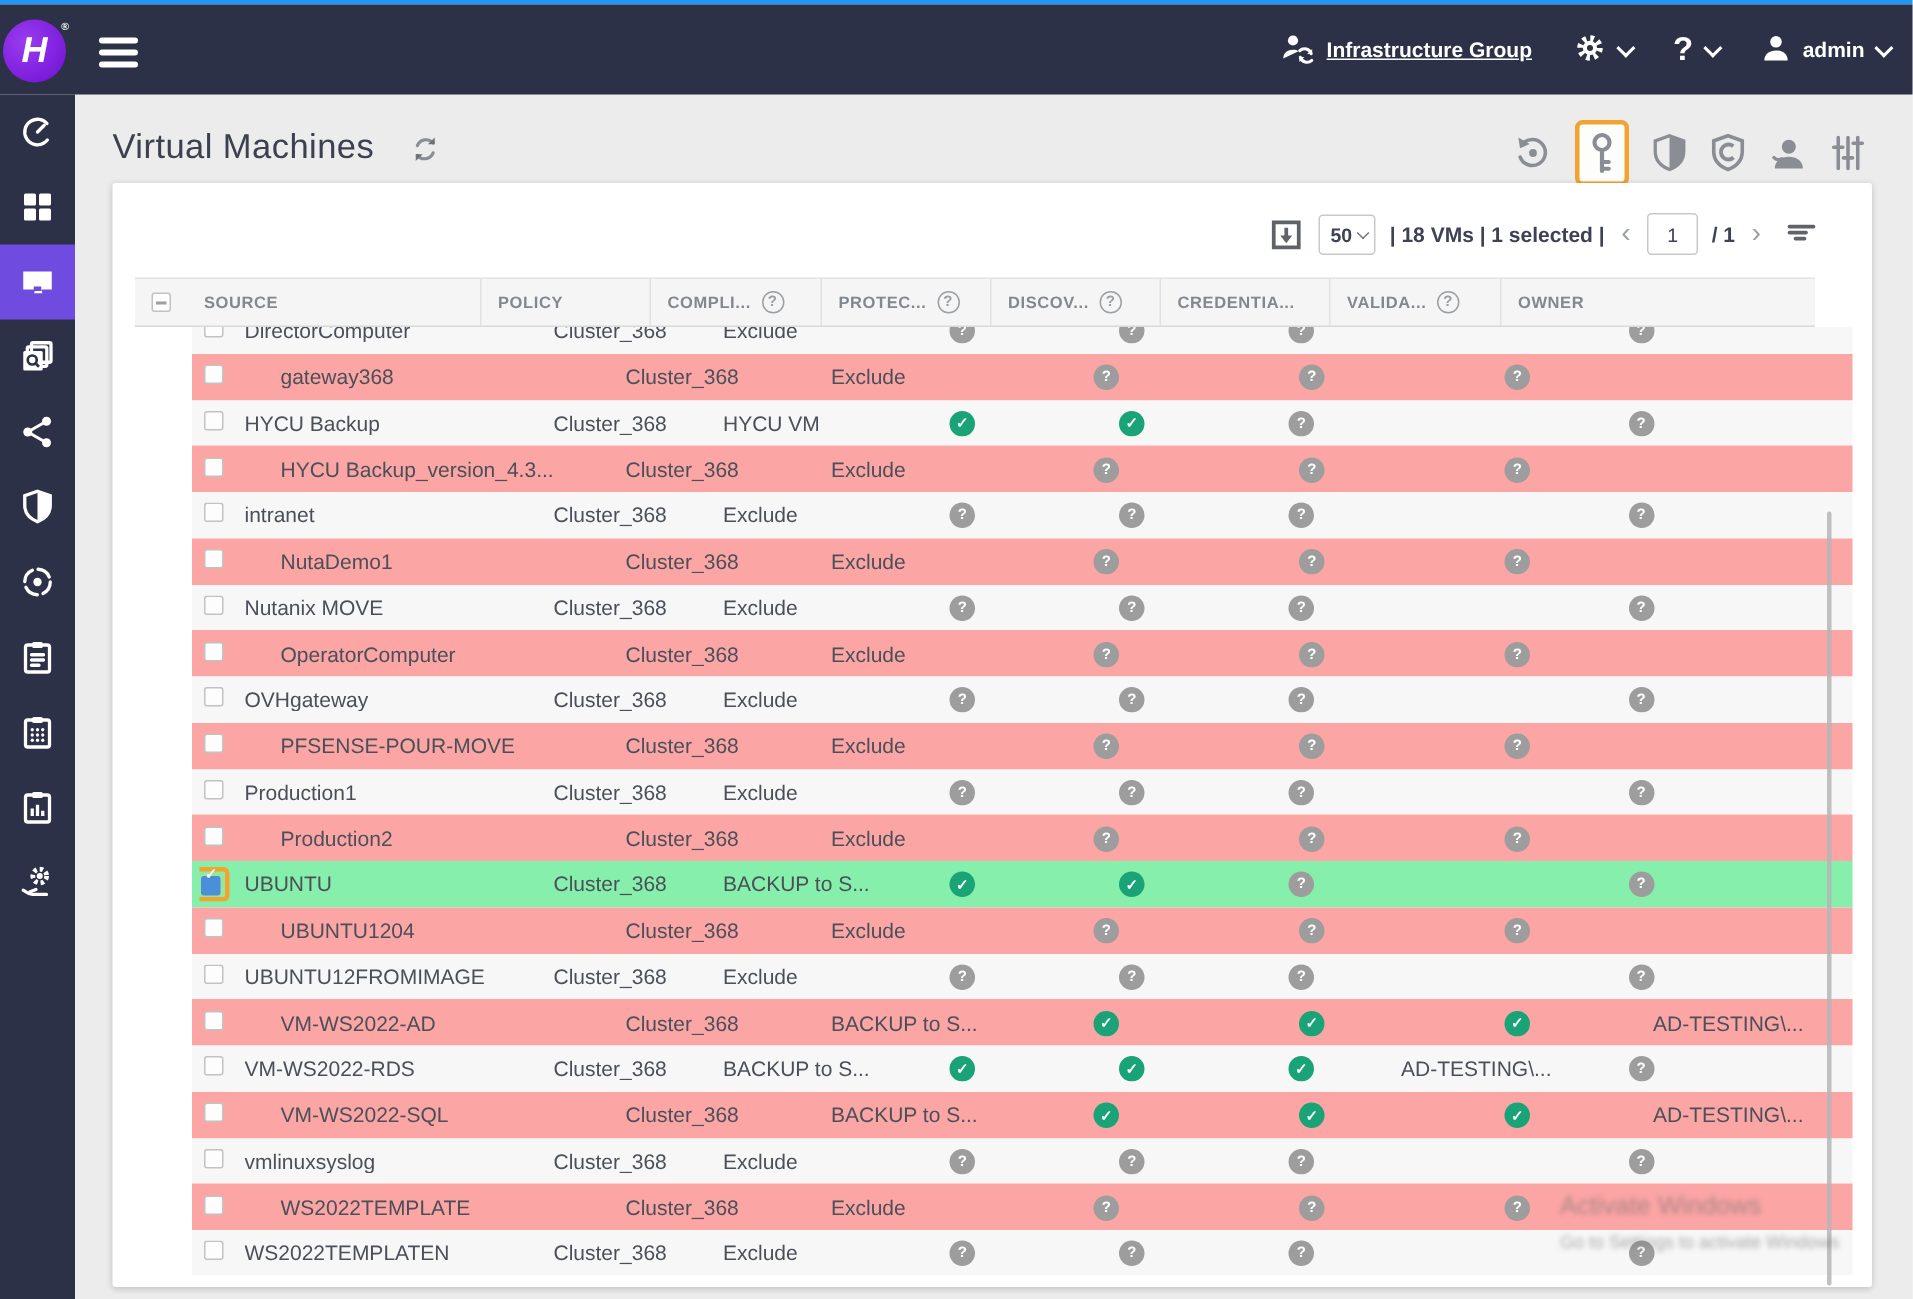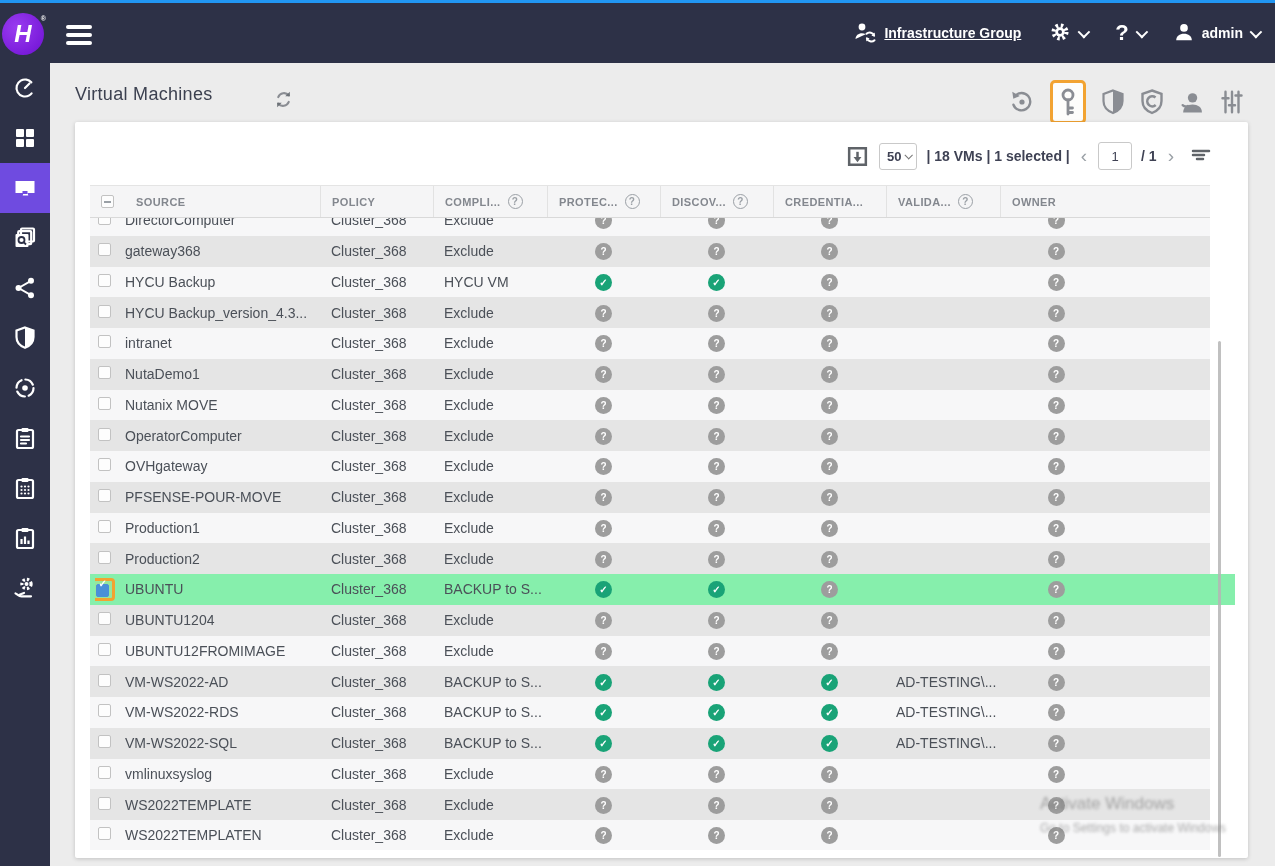--- a/index.html
+++ b/index.html
@@ -23,21 +23,21 @@
     transform:rotate(45deg) translateY(-2px); display:inline-block; }
   .qmark { font-size:22px; font-weight:bold; }
 
   
   .sidebar { position:absolute; left:0; top:63px; width:50px; height:803px; background:#2d3147; }
   .side-item { width:50px; height:50px; display:flex; align-items:center; justify-content:center; cursor:pointer; }
   .side-item.active { background:#6f4be0; }
   .side-item svg { width:24px; height:24px; }
 
   
-  .page-title { position:absolute; left:75px; top:84px; font-size:18px; color:#3c4150; letter-spacing:.3px; }
+  .page-title { position:absolute; left:75px; top:84px; font-size:23px; color:#3c4150; letter-spacing:.3px; }
   .title-refresh { position:absolute; left:272px; top:88px; cursor:pointer; }
   .top-tools { position:absolute; top:80px; right:30px; display:flex; align-items:center; gap:15px; }
   .tool { cursor:pointer; display:flex; align-items:center; justify-content:center; }
   .hl-key { border:3px solid #f2a331; border-radius:5px; padding:4px 4px; background:#fdfdfb; }
 
   
   .card { position:absolute; left:75px; top:122px; width:1173px; height:736px; background:#fff;
     border-radius:2px; box-shadow:0 1px 4px rgba(0,0,0,.18); }
   .search { position:absolute; left:22px; top:19px; width:273px; height:31px; border:1px solid #c9c9c9;
     border-radius:4px; padding:0 10px; font-size:14px; color:#555; outline:none; font-family:inherit; }
@@ -59,27 +59,27 @@
     align-items:center; color:#83878e; font-size:11px; font-weight:bold; letter-spacing:.4px; }
   .th { height:100%; display:flex; align-items:center; border-left:1px solid #e2e2e2; padding-left:11px; cursor:pointer; }
   .th:first-child, .th:nth-child(2) { border-left:none; }
   .th.cbh { padding-left:3px; }
   .th.nameh { padding-left:0; }
   .help { width:15px; height:15px; border:1.5px solid #9ba0a6; border-radius:50%; color:#9ba0a6;
     font-size:10px; display:inline-flex; align-items:center; justify-content:center; margin-left:7px; font-weight:bold; }
   .sort-up { width:8px; height:8px; border-left:2px solid #8a8f96; border-top:2px solid #8a8f96;
     transform:rotate(45deg); margin-left:auto; margin-right:16px; margin-top:4px; }
 
-  .tbody-clip { position:absolute; left:0; top:96px; width:1160px; height:632px; overflow:hidden; }
+  .tbody-clip { position:absolute; left:0; top:96px; width:1160px; height:632px; overflow:hidden;padding-left:38px; }
   .tbody { margin-top:-13px; }
   .trow { margin-left:15px; width:1120px; height:30.75px; display:grid; padding-left:5px;
     grid-template-columns:30px 195px 113px 114px 113px 113px 113px 114px 112px auto;
     align-items:center; font-size:14px; color:#4b5058; cursor:pointer; }
   .trow.even { background:#f7f7f8; }
-  .trow.odd { background:#e5e5e5; }
+  .trow.odd { background:#fca5a5;gap:24px; }
   .trow.sel { background:#86efac; width:1165px; }
   .cell { overflow:hidden; white-space:nowrap; }
   .cell.src, .cell.pol { padding-left:11px; }
   .cell.creds { padding-left:10px; color:#4b5058; }
   .cell.owner { padding-left:12px; }
   .cell.stc { text-align:center; }
   .st { display:inline-flex; width:17px; height:17px; border-radius:50%; color:#fff; align-items:center;
     justify-content:center; font-size:10px; font-weight:bold; vertical-align:middle; }
   .st.q { background:#9d9d9d; }
   .st.ok { background:#19a377; }

